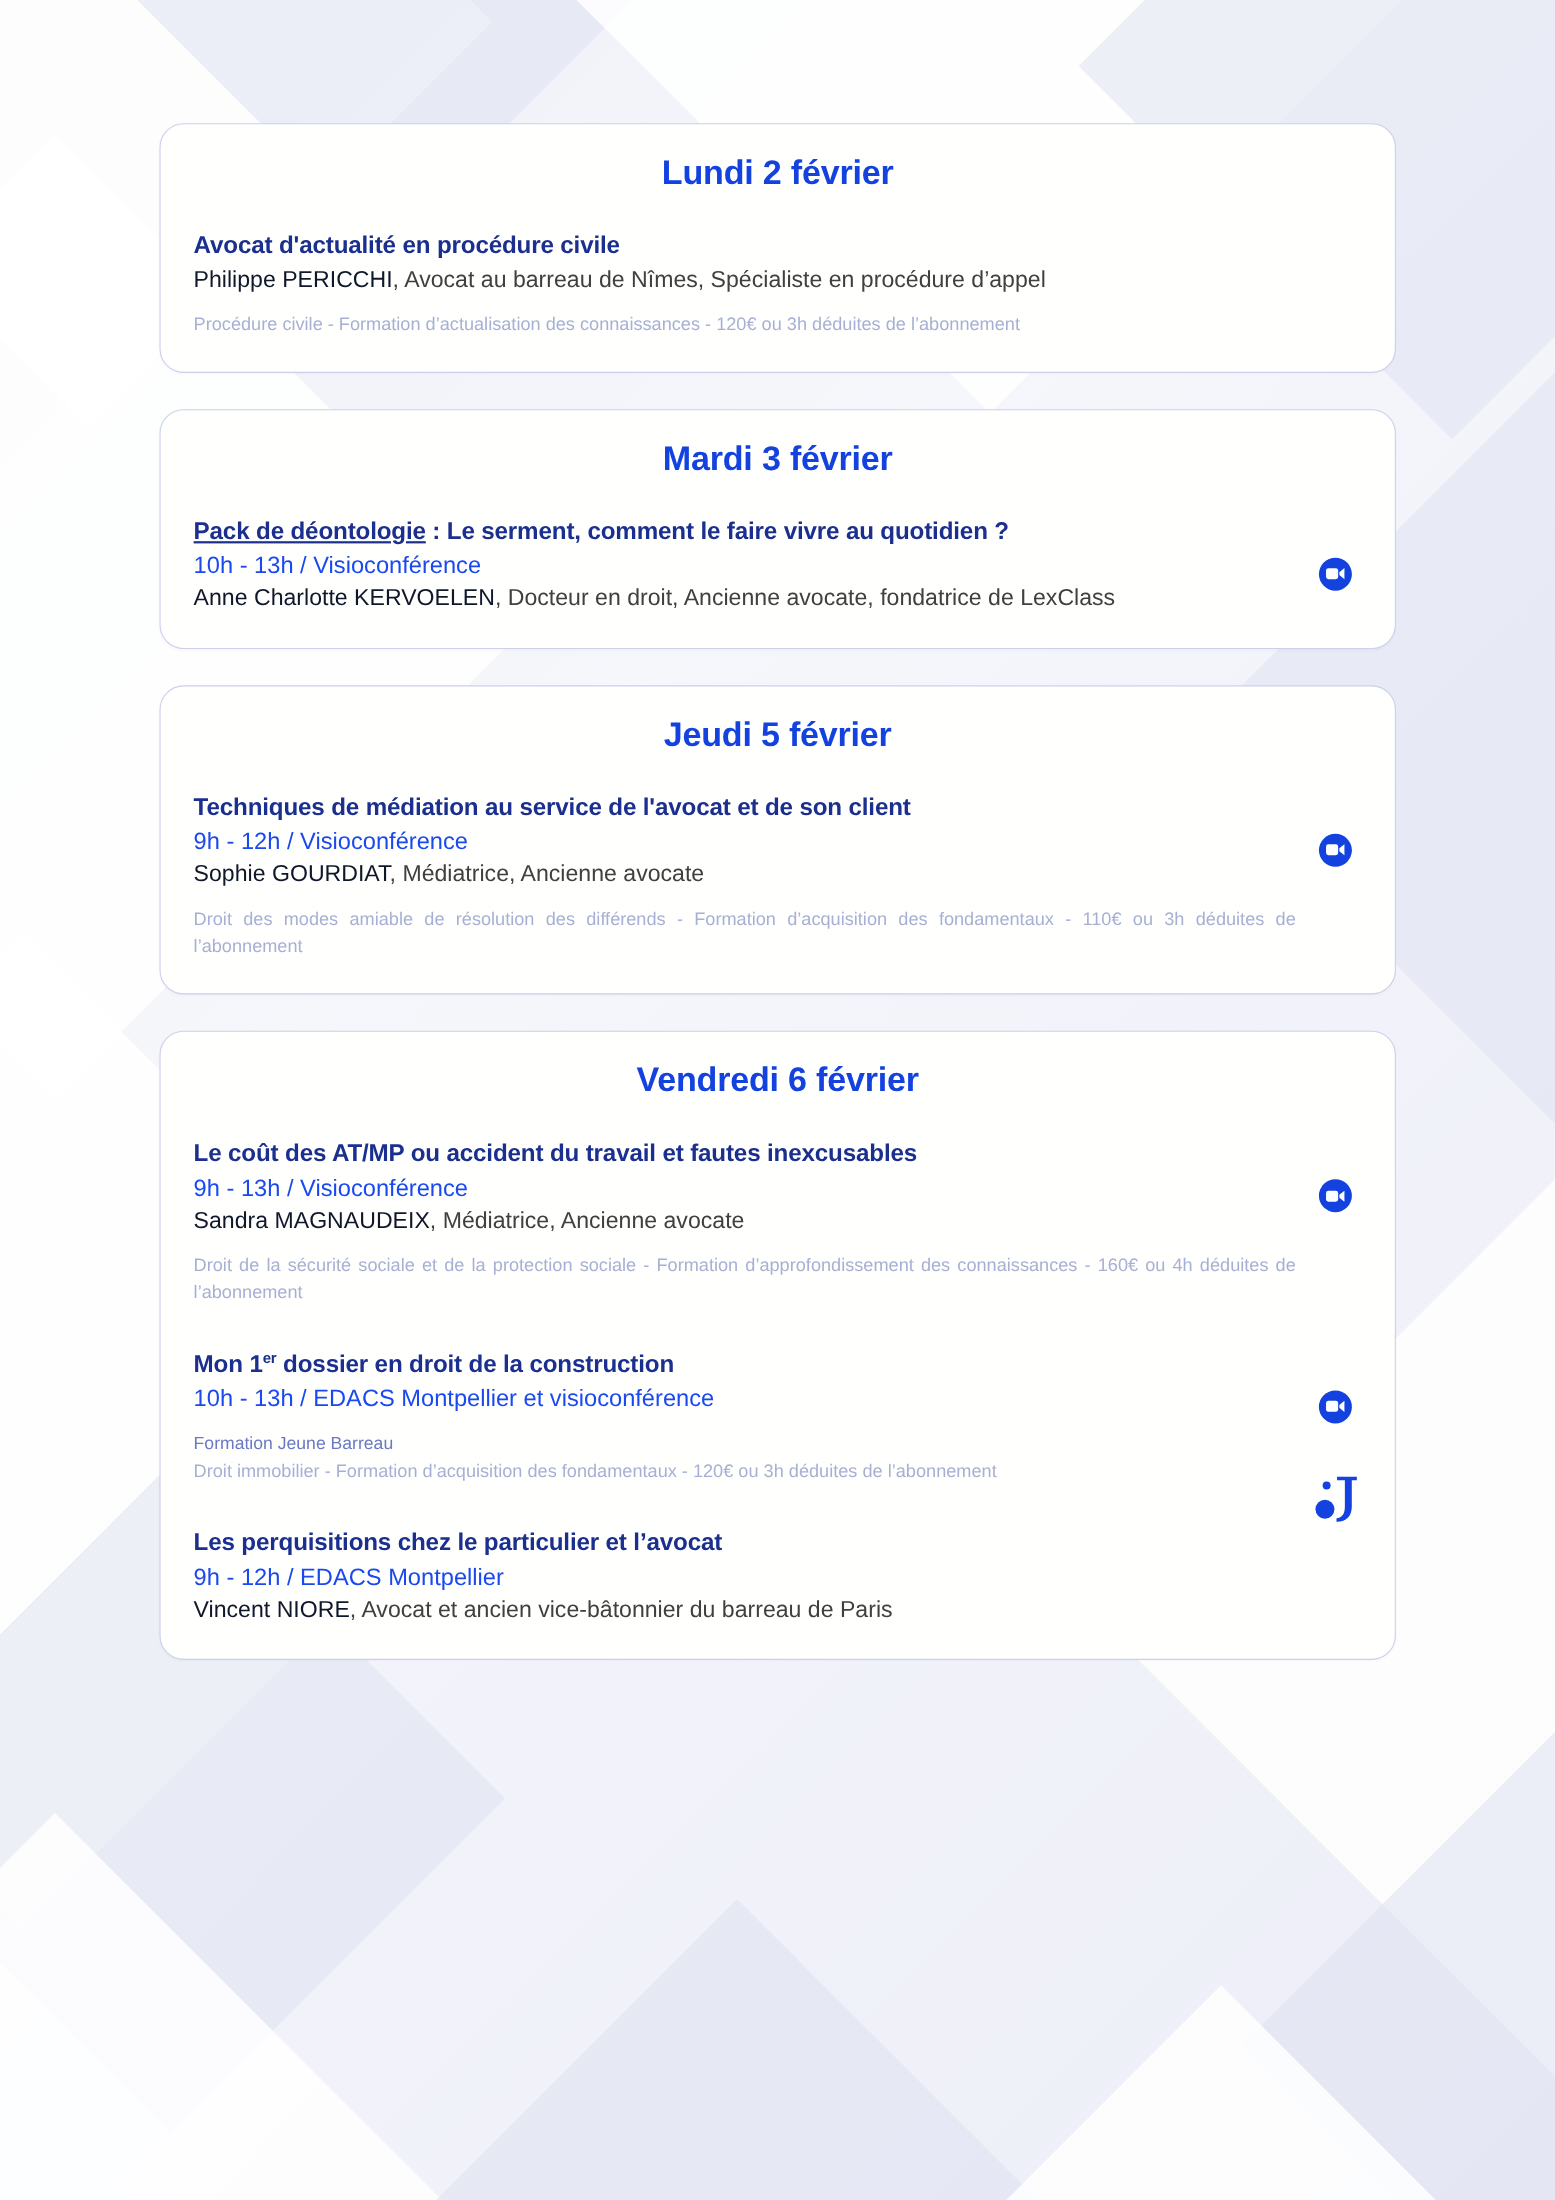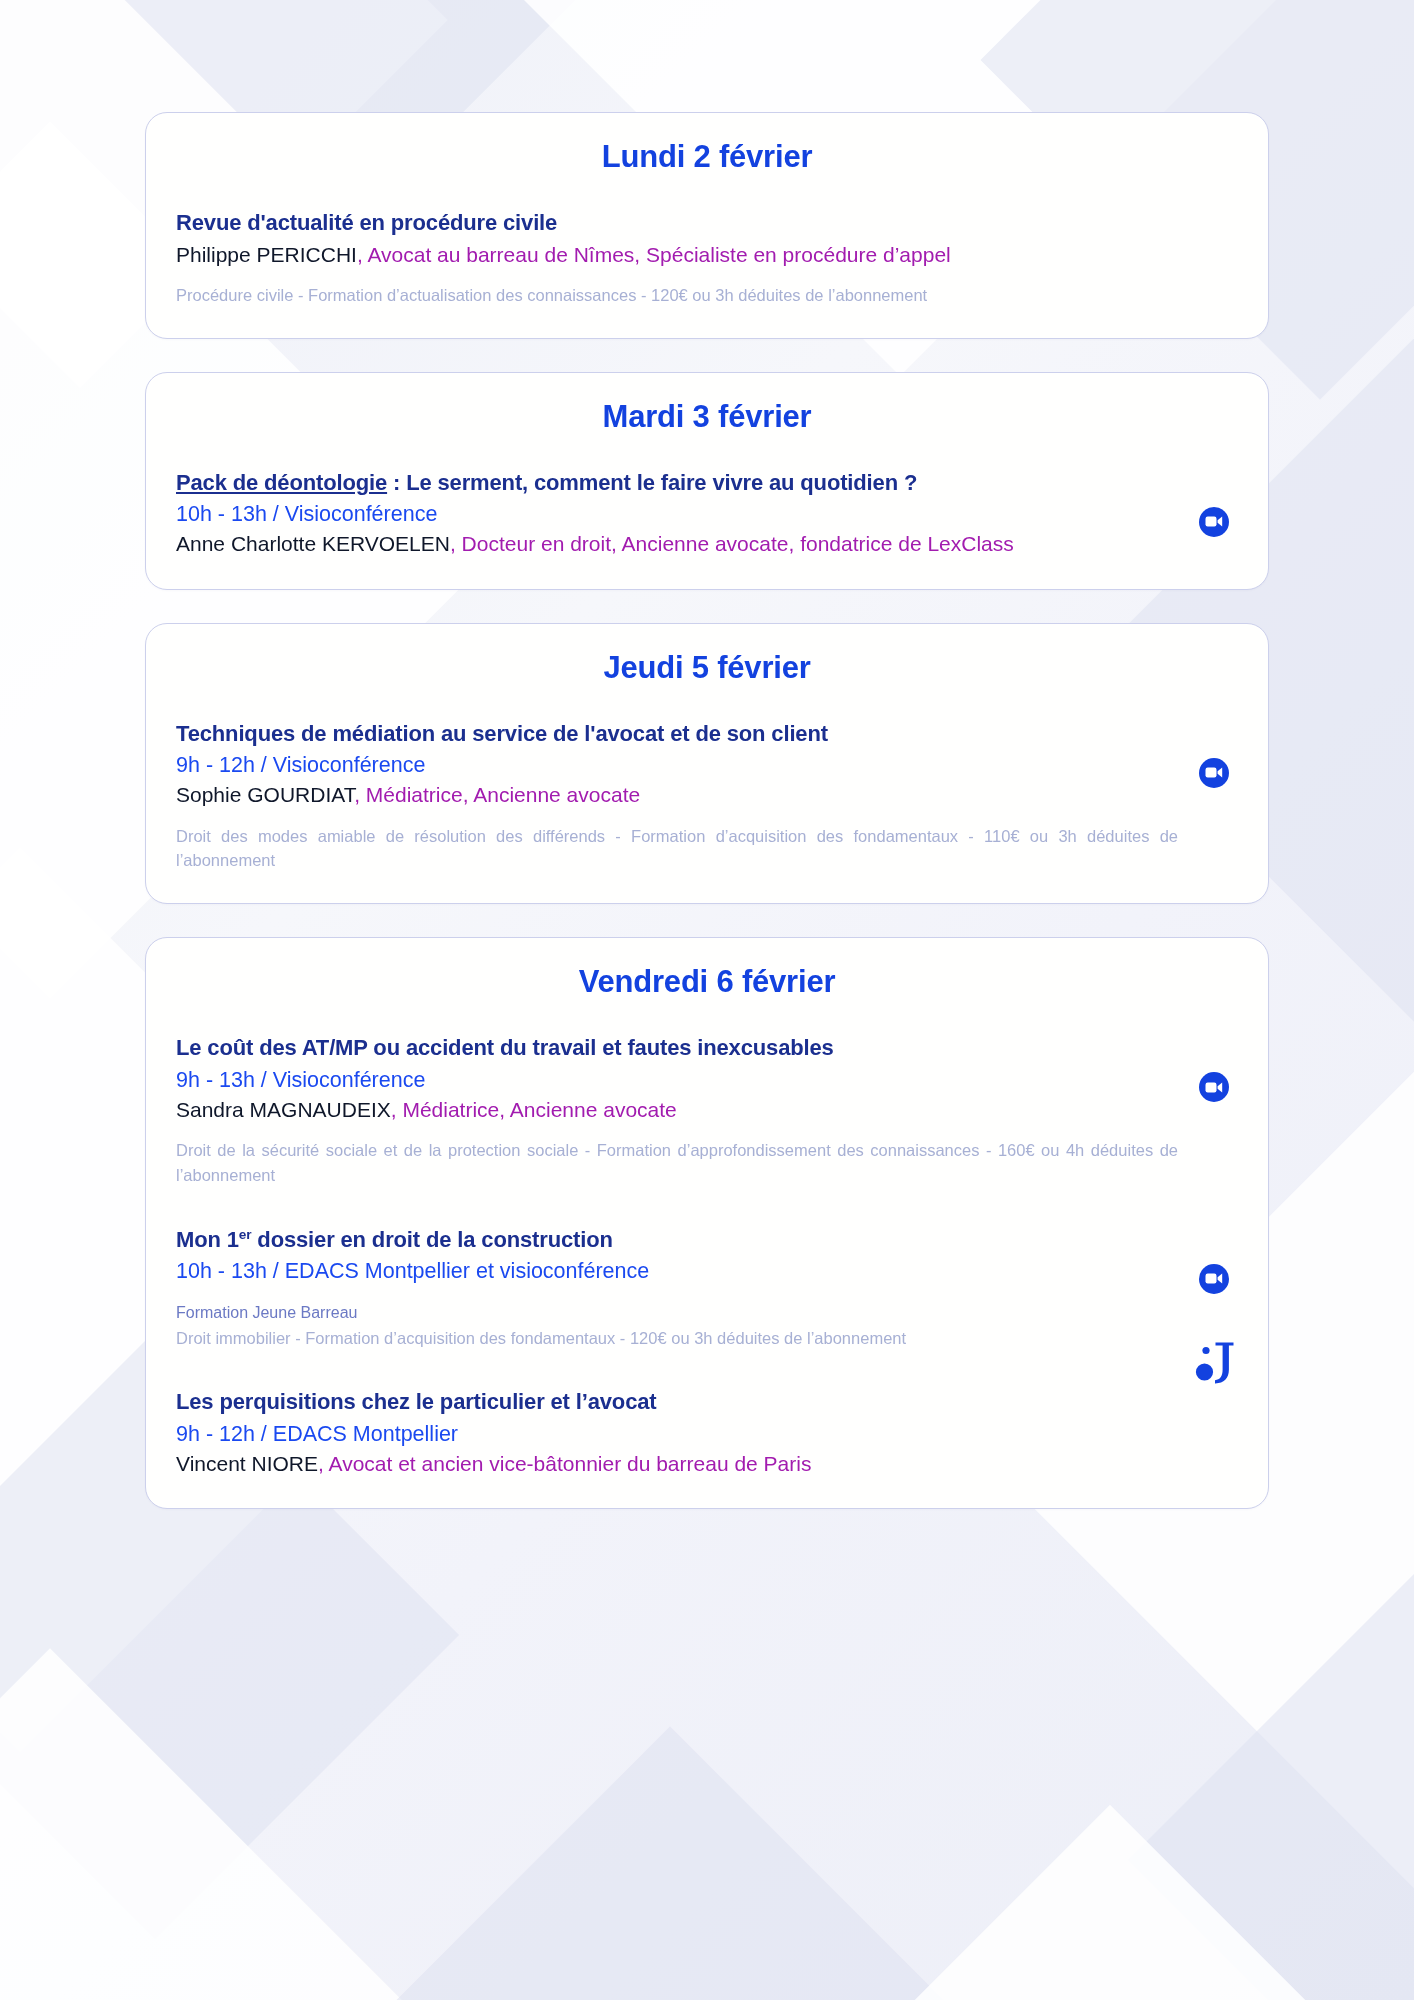--- a/index.html
+++ b/index.html
@@ -87,21 +87,21 @@
     line-height: 1.35;
     margin-bottom: 1px;
   }
 
   .ev-speaker {
     color: #2a3a6b;
     font-size: 21px;
     line-height: 1.35;
   }
   .ev-speaker .name { color: #0f172a; }
-  .ev-speaker .role { color: #a21caf; }
+  .ev-speaker .role { color: #404040; }
 
   .ev-tag {
     margin-top: 15px;
     color: #6b79c4;
     font-size: 16px;
     line-height: 1.45;
   }
 
   .ev-meta {
     margin-top: 14px;
@@ -162,21 +162,21 @@
   <div class="dia lt" style="left:-220px; top:1760px; width:540px; height:540px;"></div>
   <div class="dia dk" style="left:420px; top:1830px; width:500px; height:500px;"></div>
   <div class="dia lt" style="left:880px; top:1900px; width:460px; height:460px;"></div>
 </div>
 
 <div class="page">
 
 <div class="card">
       <div class="day-title">Lundi 2 février</div>
       <div class="event">
-        <div class="ev-title">Revue d'actualité en procédure civile</div>
+        <div class="ev-title">Avocat d'actualité en procédure civile</div>
         <div class="ev-speaker"><span class="name">Philippe PERICCHI</span><span class="role">, Avocat au barreau de Nîmes, Spécialiste en procédure d’appel</span></div>
         <div class="ev-meta">Procédure civile - Formation d’actualisation des connaissances - 120€ ou 3h déduites de l’abonnement</div>
       </div>
     </div>
     <div class="card">
       <div class="day-title">Mardi 3 février</div>
       <div class="event">
         <div class="ev-title"><span class="und">Pack de déontologie</span><span> : Le serment, comment le faire vivre au quotidien ?</span></div>
         <div class="ev-when">10h - 13h / Visioconférence</div>
         <div class="ev-speaker"><span class="name">Anne Charlotte KERVOELEN</span><span class="role">, Docteur en droit, Ancienne avocate, fondatrice de LexClass</span></div>

